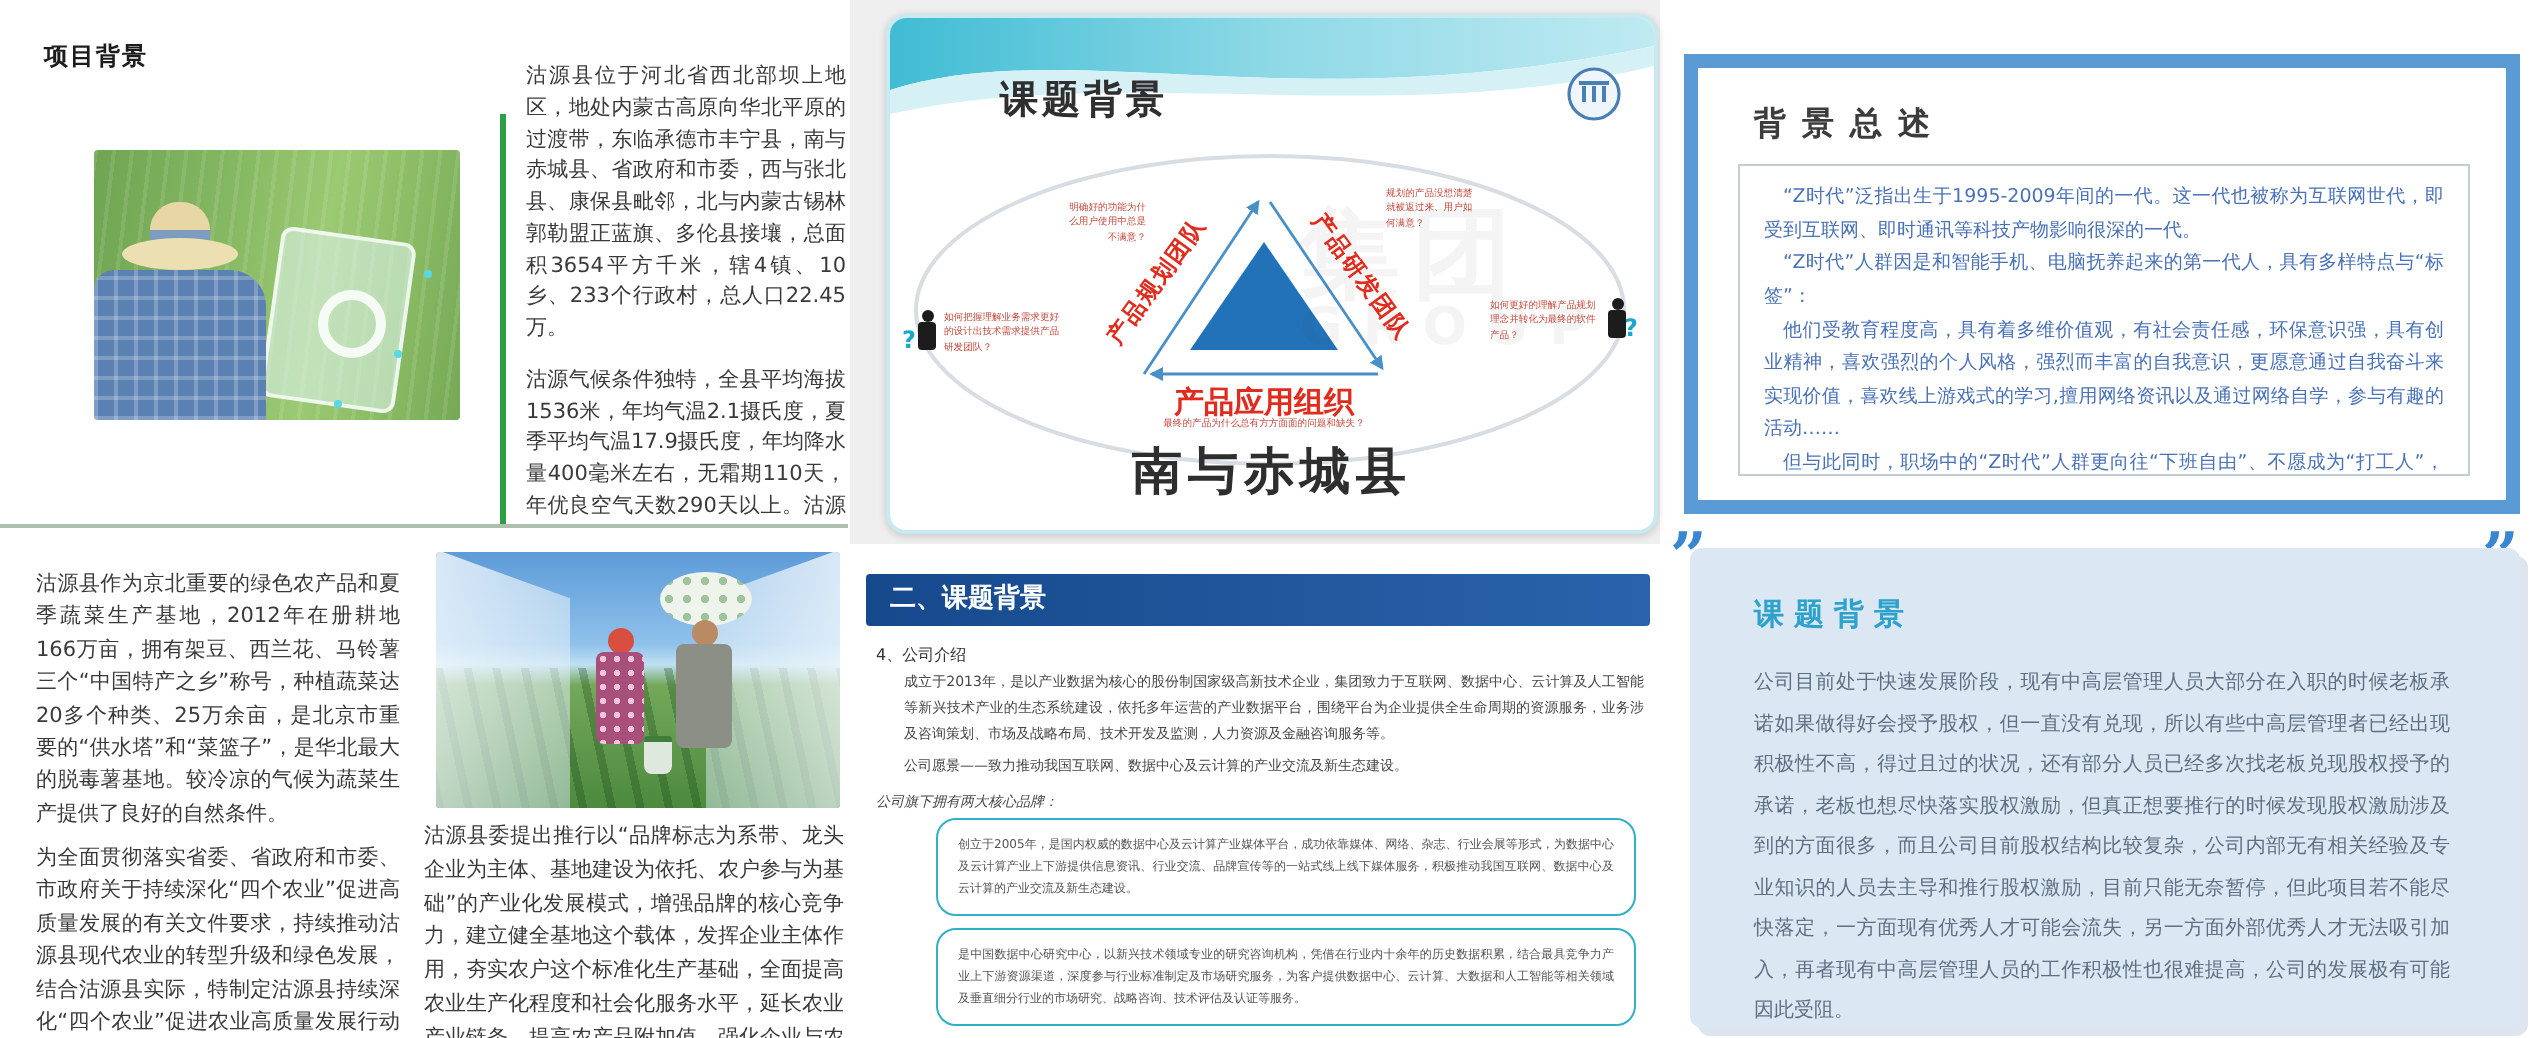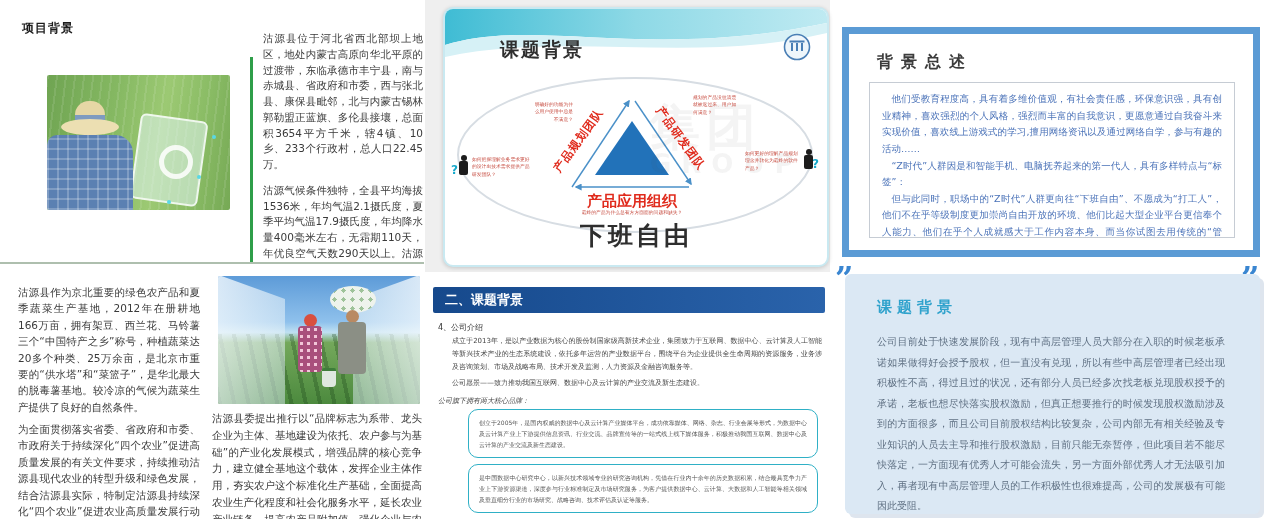--- a/index.html
+++ b/index.html
@@ -214,38 +214,39 @@
     <div class="note note-lo">如何把握理解业务需求更好的设计出技术需求提供产品研发团队？</div>
     <div class="note note-ro">如何更好的理解产品规划理念并转化为最终的软件产品？</div>
 
     <div class="person person-l">
       <span class="q">?</span>
     </div>
     <div class="person person-r">
       <span class="q">?</span>
     </div>
 
-    <div class="b1-main">下班自由</div>
+    <div class="b1-main">南与赤城县</div>
   </div>
 
   <div class="abs slide-b2">
     <div class="b2-header">二、课题背景</div>
     <div class="b2-sec">4、公司介绍</div>
     <div class="b2-p1">成立于2013年，是以产业数据为核心的股份制国家级高新技术企业，集团致力于互联网、数据中心、云计算及人工智能等新兴技术产业的生态系统建设，依托多年运营的产业数据平台，围绕平台为企业提供全生命周期的资源服务，业务涉及咨询策划、市场及战略布局、技术开发及监测，人力资源及金融咨询服务等。</div>
     <div class="b2-p2">公司愿景——致力推动我国互联网、数据中心及云计算的产业交流及新生态建设。</div>
     <div class="b2-p3">公司旗下拥有两大核心品牌：</div>
     <div class="b2-box b2-box1">创立于2005年，是国内权威的数据中心及云计算产业媒体平台，成功依靠媒体、网络、杂志、行业会展等形式，为数据中心及云计算产业上下游提供信息资讯、行业交流、品牌宣传等的一站式线上线下媒体服务，积极推动我国互联网、数据中心及云计算的产业交流及新生态建设。</div>
     <div class="b2-box b2-box2">是中国数据中心研究中心，以新兴技术领域专业的研究咨询机构，凭借在行业内十余年的历史数据积累，结合最具竞争力产业上下游资源渠道，深度参与行业标准制定及市场研究服务，为客户提供数据中心、云计算、大数据和人工智能等相关领域及垂直细分行业的市场研究、战略咨询、技术评估及认证等服务。</div>
   </div>
 
   <div class="abs slide-c1">
     <div class="c1-title">背景总述</div>
     <div class="c1-box">
+      <p>“Z时代”泛指出生于1995-2009年间的一代。这一代也被称为互联网世代，即受到互联网、即时通讯等科技产物影响很深的一代。</p>
+      <p>“Z时代”人群因是和智能手机、电脑抚养起来的第一代人，具有多样特点与“标签”：</p>
       <p>他们受教育程度高，具有着多维价值观，有社会责任感，环保意识强，具有创业精神，喜欢强烈的个人风格，强烈而丰富的自我意识，更愿意通过自我奋斗来实现价值，喜欢线上游戏式的学习,擅用网络资讯以及通过网络自学，参与有趣的活动……</p>
-      <p>“Z时代”人群因是和智能手机、电脑抚养起来的第一代人，具有多样特点与“标签”：</p>
       <p>但与此同时，职场中的“Z时代”人群更向往“下班自由”、不愿成为“打工人”，他们不在乎等级制度更加崇尚自由开放的环境、他们比起大型企业平台更信奉个人能力、他们在乎个人成就感大于工作内容本身、而当你试图去用传统的“管理”方式约束他们时，他们会“吐槽”、会“玻璃心”、会“抑郁症”、会“摆烂”，甚至00后在职场中的“奇葩”段子已经成为了大家茶余饭后的谈资……</p>
     </div>
   </div>
 
   <div class="abs qm qm-l">”</div>
   <div class="abs qm qm-r">”</div>
   <div class="abs slide-c2">
     <div class="c2-title">课题背景</div>
     <div class="c2-body">公司目前处于快速发展阶段，现有中高层管理人员大部分在入职的时候老板承诺如果做得好会授予股权，但一直没有兑现，所以有些中高层管理者已经出现积极性不高，得过且过的状况，还有部分人员已经多次找老板兑现股权授予的承诺，老板也想尽快落实股权激励，但真正想要推行的时候发现股权激励涉及到的方面很多，而且公司目前股权结构比较复杂，公司内部无有相关经验及专业知识的人员去主导和推行股权激励，目前只能无奈暂停，但此项目若不能尽快落定，一方面现有优秀人才可能会流失，另一方面外部优秀人才无法吸引加入，再者现有中高层管理人员的工作积极性也很难提高，公司的发展极有可能因此受阻。</div>
   </div>

